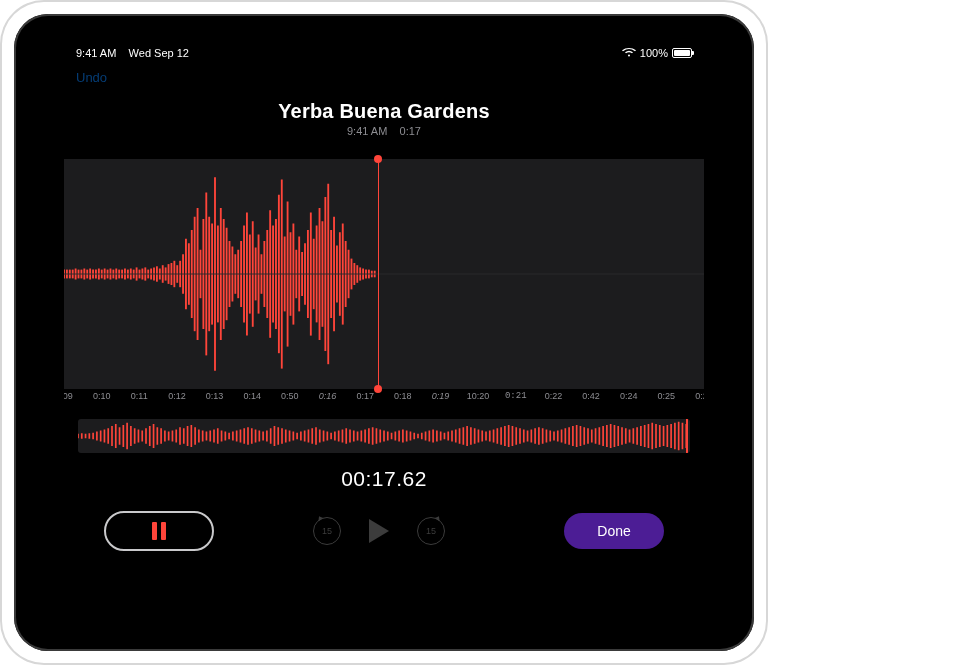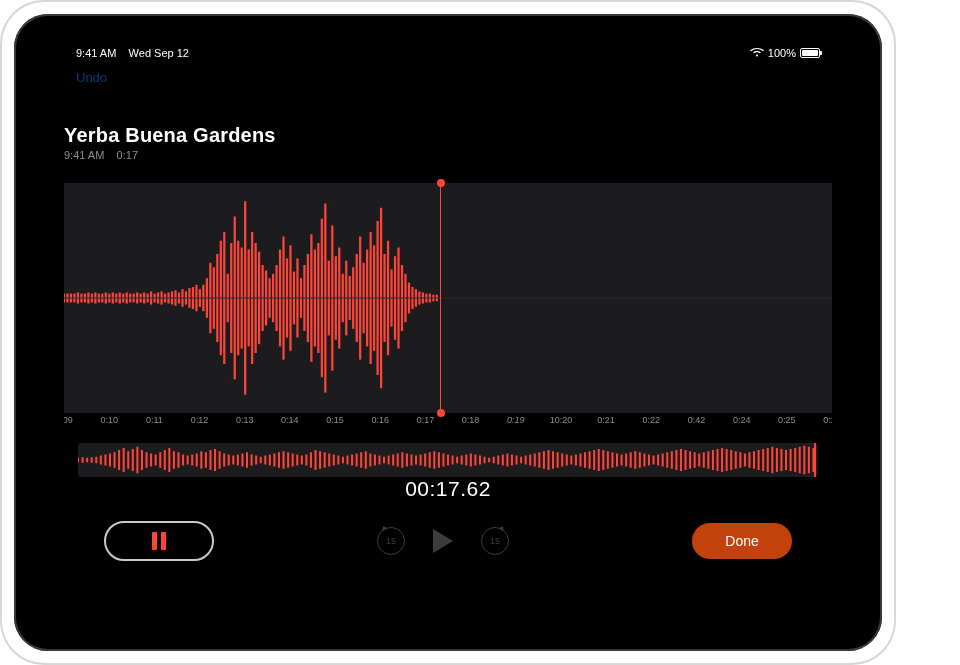--- a/index.html
+++ b/index.html
@@ -1,19 +1,19 @@
 <!DOCTYPE html>
 <html><head>
 <meta charset="utf-8">
 <style>
   * { margin:0; padding:0; box-sizing:border-box; }
   html,body { width:960px; height:665px; background:#fff; font-family:-apple-system,Helvetica Neue,Arial,sans-serif; }
   
   .device {
-    position:relative; width:896px; height:665px; background:#fff;
+    position:relative; width:768px; height:665px; background:#fff;
     border-radius:44px; box-shadow:inset 0 0 0 2px #d7d7d7;
   }
   .bezel {
     position:absolute; inset:14px; border-radius:34px; background:#000;
     box-shadow:inset 0 0 0 2px #3a3a3a;
   }
   .screen {
     position:absolute; inset:28px 50px 28px 50px; background:#000; border-radius:4px;
     overflow:hidden;
   }
@@ -29,21 +29,21 @@
   
   .status { display:flex; align-items:center; justify-content:space-between;
     height:22px; padding:0 12px; color:#fff; font-size:11px; font-weight:500; }
   .status .right { display:flex; align-items:center; gap:4px; }
   .battery { width:20px; height:10px; border:1px solid #fff; border-radius:2px; position:relative; }
   .battery::after { content:""; position:absolute; right:-3px; top:2px; width:2px; height:4px; background:#fff; border-radius:0 1px 1px 0; }
   .battery .fill { position:absolute; inset:1px; background:#fff; border-radius:1px; }
 
   .undo { position:absolute; left:12px; top:28px; font-size:13px; color:#0a84ff; opacity:.45; }
 
-  .title-block { margin-top:60px; color:#fff; }
+  .title-block { text-align:center; margin-top:36px; color:#fff; }
   .title { font-size:20px; font-weight:600; letter-spacing:.2px; }
   .subtitle { font-size:11px; color:#8d8d92; margin-top:2px; }
 
   
   .wave-area { position:relative; margin-top:22px; height:230px; background:#1c1c1e; }
   .wave-svg { display:block; width:100%; height:100%; }
   .playhead { position:absolute; top:0; bottom:0; width:1px; background:#ff453a; }
   .playhead::before, .playhead::after {
     content:""; position:absolute; left:-3.5px; width:8px; height:8px; border-radius:50%; background:#ff453a;
   }
@@ -51,36 +51,36 @@
 
   
   .ruler { height:20px; position:relative; color:#8d8d92; font-size:9px; }
   .ruler .tick { position:absolute; top:2px; transform:translateX(-50%); white-space:nowrap; }
 
   
   .overview { height:34px; margin:10px 14px 0; background:#1c1c1e; border-radius:3px; position:relative; overflow:hidden; }
   .overview svg { display:block; width:100%; height:100%; }
   .overview .ovhead { position:absolute; top:0; bottom:0; width:2px; background:#ff453a; right:2px; }
 
-  .elapsed { text-align:center; color:#fff; font-size:21px; font-weight:400; letter-spacing:.5px; }
+  .elapsed { text-align:center; color:#fff; font-size:21px; font-weight:400; margin-top:14px; letter-spacing:.5px; }
 
   
   .controls { display:flex; align-items:center; justify-content:space-between;
     padding:0 40px; margin-top:20px; }
   .pause-btn { width:110px; height:40px; border:2px solid #c9c9cb; border-radius:20px;
     display:flex; align-items:center; justify-content:center; gap:4px; }
   .pause-btn .bar { width:5px; height:18px; background:#ff453a; border-radius:1px; }
   .center-ctrls { display:flex; align-items:center; gap:28px; transform:translateX(-10px); }
   .skip-circle { width:28px; height:28px; border:1.5px solid #555; border-radius:50%;
     display:flex; align-items:center; justify-content:center; color:#555; font-size:9px; opacity:.7; position:relative; }
   .skip-circle .arrow { position:absolute; top:-2px; width:0;height:0;
     border-left:3px solid transparent;border-right:3px solid transparent;border-bottom:4px solid #555; }
   .play-tri { width:0;height:0; border-top:12px solid transparent; border-bottom:12px solid transparent;
     border-left:20px solid #555; opacity:.7; }
-  .done-btn { width:100px; height:36px; background:#c2410c; color:#fff; font-size:14px; font-weight:500;
+  .done-btn { width:100px; height:36px; background:#4c1d95; color:#fff; font-size:14px; font-weight:500;
     border-radius:18px; display:flex; align-items:center; justify-content:center; }
 </style>
 </head>
 <body>
 
 <div class="device">
   <div class="camera"></div>
   <div class="home"></div>
   <div class="bezel">
     <div class="screen">
@@ -230,27 +230,27 @@
         <div class="playhead" id="playhead-main" style="left: 49%;"></div>
       </div>
 
       <div class="ruler" id="ruler">
           <div class="tick" style="left: 0%;">0:09</div>
           <div class="tick" style="left: 5.88235%;">0:10</div>
           <div class="tick" style="left: 11.7647%;">0:11</div>
           <div class="tick" style="left: 17.6471%;">0:12</div>
           <div class="tick" style="left: 23.5294%;">0:13</div>
           <div class="tick" style="left: 29.4118%;">0:14</div>
-          <div class="tick" style="left: 35.2941%;">0:15</div>
-          <div class="tick" style="left: 41.1765%;">0:16</div>
+          <div class="tick" style="left: 35.2941%;">0:50</div>
+          <div class="tick" style="left: 41.1765%; font-style: italic;">0:16</div>
           <div class="tick" style="left: 47.0588%;">0:17</div>
           <div class="tick" style="left: 52.9412%;">0:18</div>
           <div class="tick" style="left: 58.8235%; font-style: italic;">0:19</div>
           <div class="tick" style="left: 64.7059%;">10:20</div>
-          <div class="tick" style="left: 70.5882%;">0:21</div>
+          <div class="tick" style="left: 70.5882%; font-family: Liberation Mono, monospace;">0:21</div>
           <div class="tick" style="left: 76.4706%;">0:22</div>
           <div class="tick" style="left: 82.3529%;">0:42</div>
           <div class="tick" style="left: 88.2353%;">0:24</div>
           <div class="tick" style="left: 94.1176%;">0:25</div>
           <div class="tick" style="left: 100%;">0:26</div>
         </div>
 
       <div class="overview">
         <svg id="wave-ov" preserveAspectRatio="none" viewBox="0 0 730 34">
             <line x1="0" y1="14.8" x2="0" y2="19.2" stroke="#ff453a" stroke-width="2"></line>

